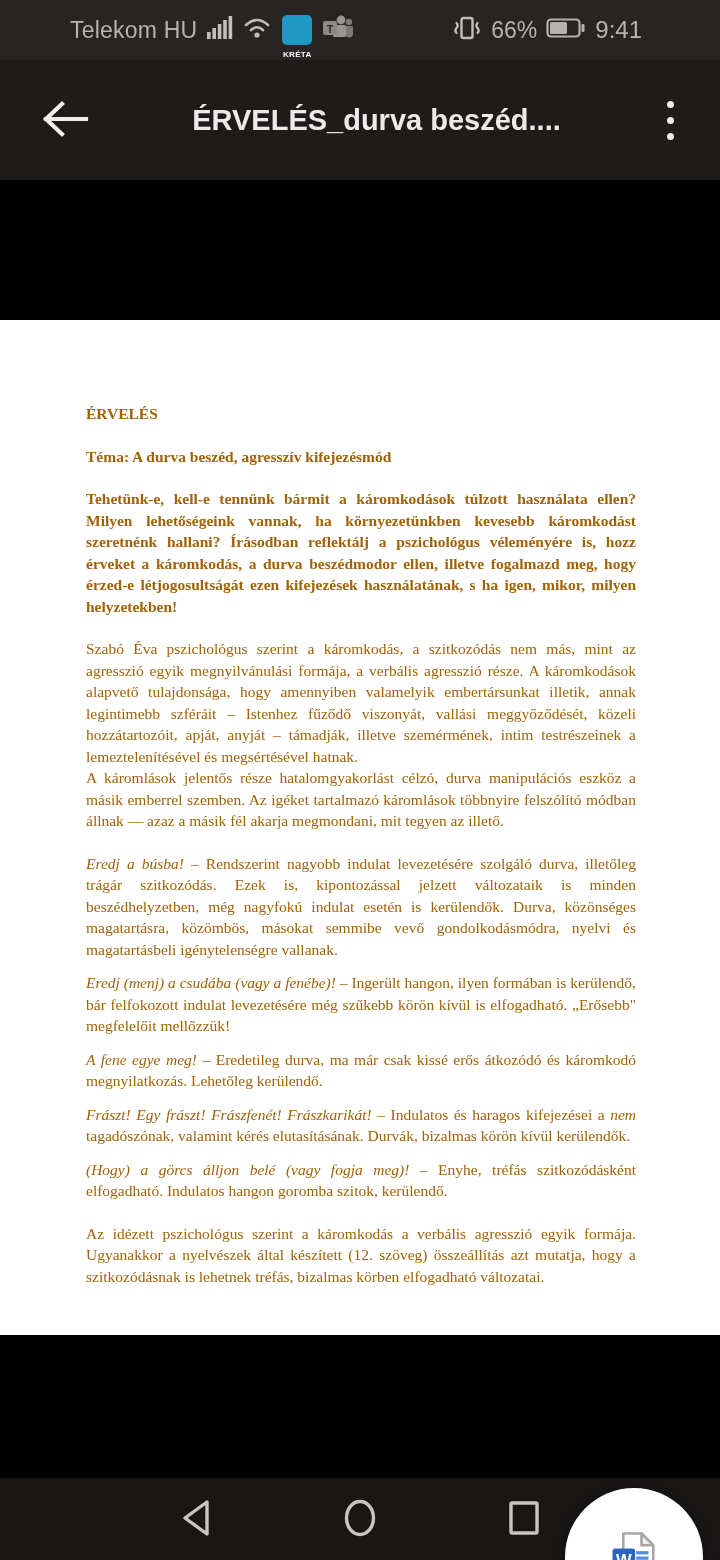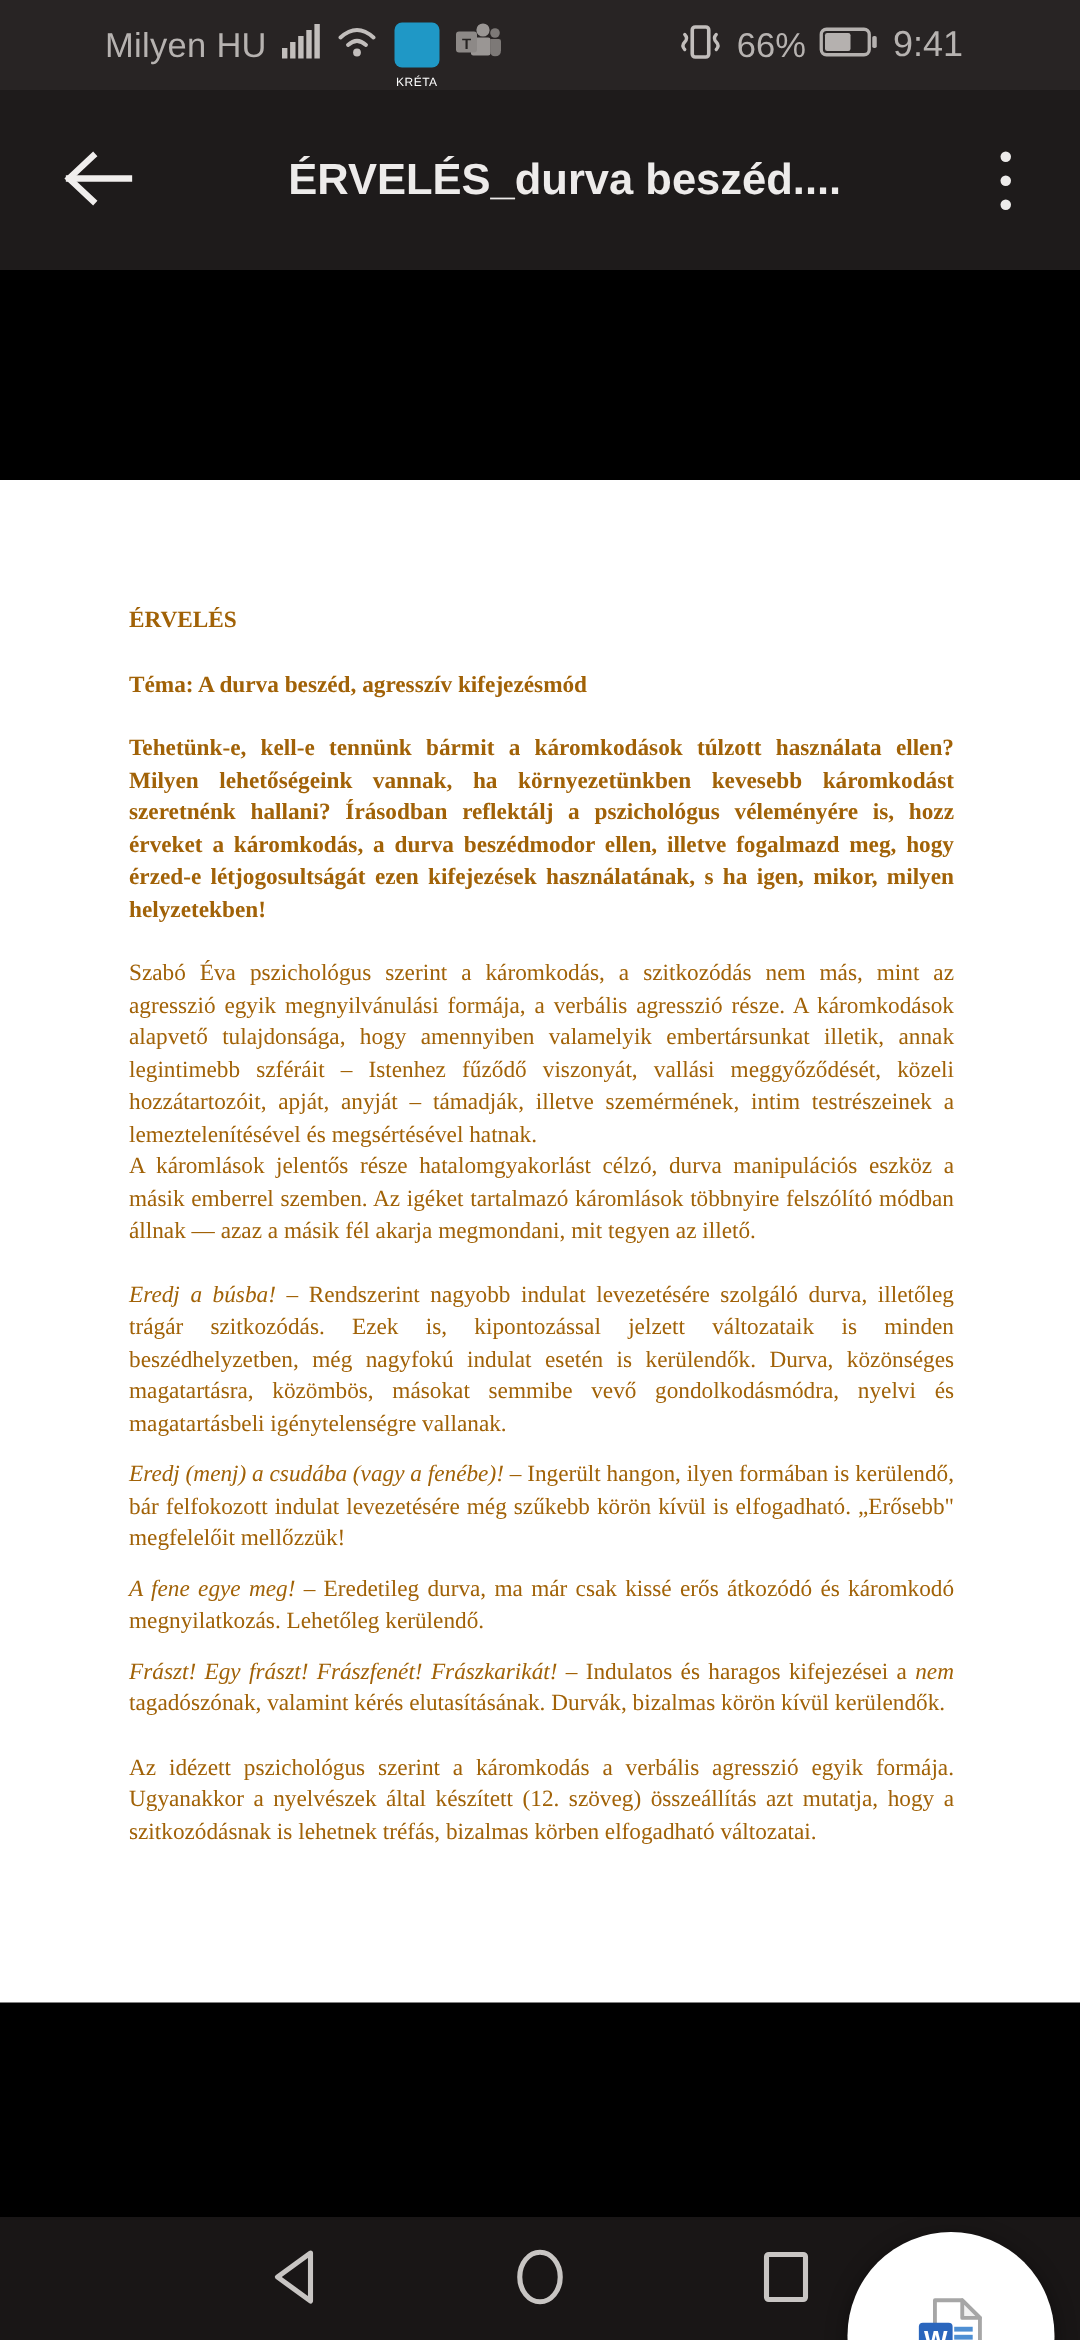--- a/index.html
+++ b/index.html
@@ -14,21 +14,21 @@
     height:60px;background:#282424;color:#b6b2b0;
     display:flex;align-items:center;justify-content:space-between;
     padding:0 78px 0 70px;box-sizing:border-box;
   }
   .sb-left,.sb-right{display:flex;align-items:center;gap:9px;}
   .sb-carrier{font-size:23px;letter-spacing:.2px;}
   .sb-text{font-size:23px;}
   .sb-time{font-size:24px;}
   .app-chip{width:30px;height:30px;border-radius:5px;background:#1f98c6;
     display:flex;align-items:center;justify-content:center;}
-  .app-chip span{color:#fff;font-size:8px;font-weight:normal;letter-spacing:.3px;margin-top:48px;}
+  .app-chip span{color:#fff;font-size:8px;font-weight:bold;letter-spacing:.3px;margin-top:48px;}
   
   .app-header{
     height:120px;background:#1e1b1b;display:flex;align-items:center;
     padding:0 34px;box-sizing:border-box;
   }
   .hdr-title{
     flex:1;text-align:center;color:#edebea;font-size:29px;font-weight:bold;
     white-space:nowrap;overflow:hidden;
   }
   .icon-btn{background:none;border:none;padding:6px;cursor:pointer;display:flex;
@@ -64,21 +64,21 @@
   .nav-btn{background:none;border:none;padding:4px;cursor:pointer;display:flex;
     align-items:center;justify-content:center;}
 </style>
 </head>
 <body>
 
 <div class="screen">
 
   <div class="status-bar">
     <div class="sb-left">
-      <span class="sb-carrier">Milyen HU</span>
+      <span class="sb-carrier">Telekom HU</span>
       <span>
         <svg width="28" height="26" viewBox="0 0 28 26">
           <g fill="#c2bebc">
             <rect x="1" y="17" width="3.6" height="7"></rect>
             <rect x="6.4" y="13" width="3.6" height="11"></rect>
             <rect x="11.8" y="9" width="3.6" height="15"></rect>
             <rect x="17.2" y="5" width="3.6" height="19"></rect>
             <rect x="22.6" y="1" width="3.6" height="23"></rect>
           </g>
         </svg>
@@ -150,20 +150,21 @@
       <div class="doc-body">
           <p class=""><span style="font-weight: bold;">ÉRVELÉS</span></p>
           <p class="gap-line"><span style="font-weight: bold;">Téma: A durva beszéd, agresszív kifejezésmód</span></p>
           <p class="gap-line justify"><span style="font-weight: bold;">Tehetünk-e, kell-e tennünk bármit a káromkodások túlzott használata ellen? Milyen lehetőségeink vannak, ha környezetünkben kevesebb káromkodást szeretnénk hallani? Írásodban reflektálj a pszichológus véleményére is, hozz érveket a káromkodás, a durva beszédmodor ellen, illetve fogalmazd meg, hogy érzed-e létjogosultságát ezen kifejezések használatának, s ha igen, mikor, milyen helyzetekben!</span></p>
           <p class="gap-line justify"><span>Szabó Éva pszichológus szerint a káromkodás, a szitkozódás nem más, mint az agresszió egyik megnyilvánulási formája, a verbális agresszió része. A káromkodások alapvető tulajdonsága, hogy amennyiben valamelyik embertársunkat illetik, annak legintimebb szféráit – Istenhez fűződő viszonyát, vallási meggyőződését, közeli hozzátartozóit, apját, anyját – támadják, illetve szemérmének, intim testrészeinek a lemeztelenítésével és megsértésével hatnak.</span></p>
           <p class="justify"><span>A káromlások jelentős része hatalomgyakorlást célzó, durva manipulációs eszköz a másik emberrel szemben. Az igéket tartalmazó káromlások többnyire felszólító módban állnak — azaz a másik fél akarja megmondani, mit tegyen az illető.</span></p>
           <p class="gap-line justify"><span style="font-style: italic;">Eredj a búsba!</span><span> – Rendszerint nagyobb indulat levezetésére szolgáló durva, illetőleg trágár szitkozódás. Ezek is, kipontozással jelzett változataik is minden beszédhelyzetben, még nagyfokú indulat esetén is kerülendők. Durva, közönséges magatartásra, közömbös, másokat semmibe vevő gondolkodásmódra, nyelvi és magatartásbeli igénytelenségre vallanak.</span></p>
           <p class="gap-entry justify"><span style="font-style: italic;">Eredj (menj) a csudába (vagy a fenébe)!</span><span> – Ingerült hangon, ilyen formában is kerülendő, bár felfokozott indulat levezetésére még szűkebb körön kívül is elfogadható. „Erősebb" megfelelőit mellőzzük!</span></p>
           <p class="gap-entry justify"><span style="font-style: italic;">A fene egye meg!</span><span> – Eredetileg durva, ma már csak kissé erős átkozódó és káromkodó megnyilatkozás. Lehetőleg kerülendő.</span></p>
           <p class="gap-entry justify"><span style="font-style: italic;">Frászt! Egy frászt! Frászfenét! Frászkarikát!</span><span> – Indulatos és haragos kifejezései a </span><span style="font-style: italic;">nem</span><span> tagadószónak, valamint kérés elutasításának. Durvák, bizalmas körön kívül kerülendők.</span></p>
+          <p class="gap-entry justify"><span style="font-style: italic;">(Hogy) a görcs álljon belé (vagy fogja meg)!</span><span> – Enyhe, tréfás szitkozódásként elfogadható. Indulatos hangon goromba szitok, kerülendő.</span></p>
           <p class="gap-line justify"><span>Az idézett pszichológus szerint a káromkodás a verbális agresszió egyik formája. Ugyanakkor a nyelvészek által készített (12. szöveg) összeállítás azt mutatja, hogy a szitkozódásnak is lehetnek tréfás, bizalmas körben elfogadható változatai.</span></p>
         </div>
     </div>
 
     <button class="fab">
       <span>
         <svg width="60" height="60" viewBox="0 0 56 56">
           <path d="M18 7 H35 L46 18 V45 Q46 47 44 47 H20 Q18 47 18 45 Z" fill="#ffffff" stroke="#a6a6a6" stroke-width="2.4" stroke-linejoin="round"></path>
           <path d="M35 7 V18 H46 Z" fill="#f2f2f2" stroke="#a6a6a6" stroke-width="2.4" stroke-linejoin="round"></path>
           <rect x="30" y="23.5" width="11.5" height="3" fill="#4e8fd3"></rect>

